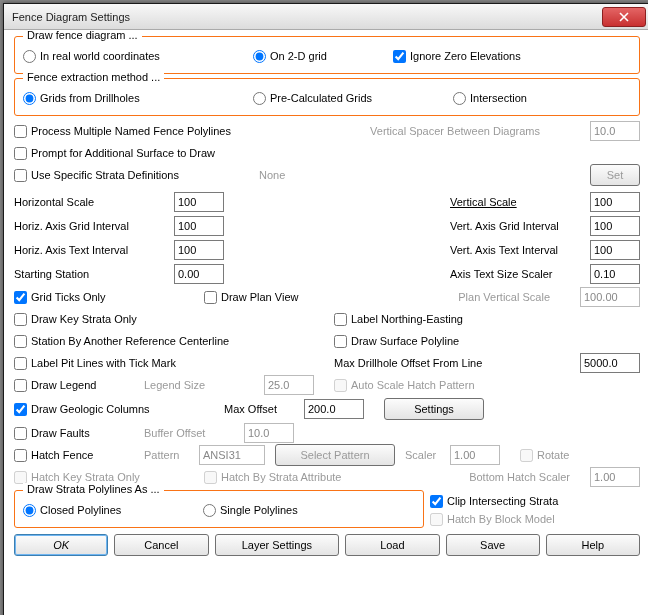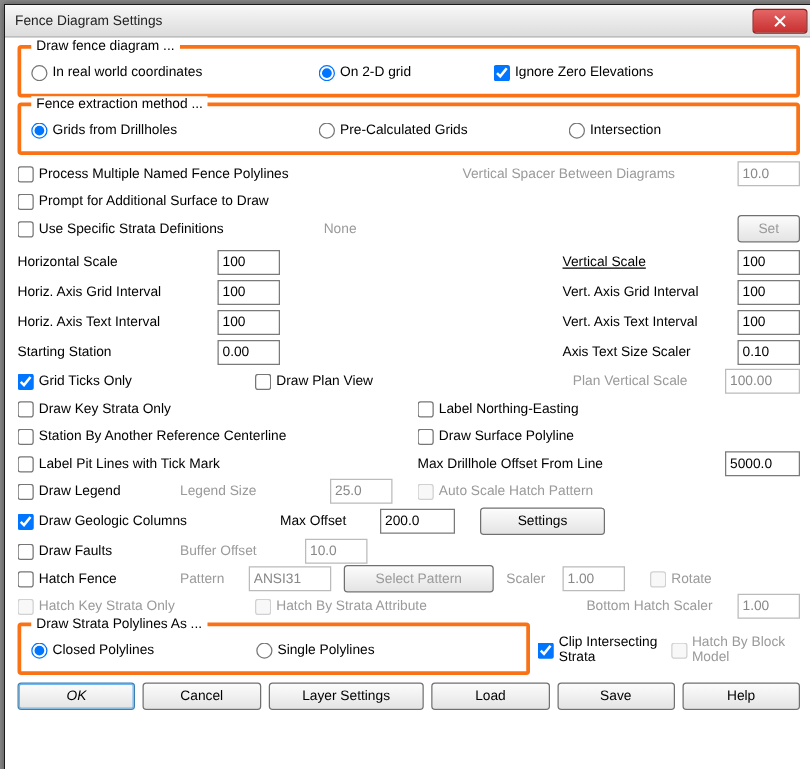--- a/index.html
+++ b/index.html
@@ -3,21 +3,21 @@
 <meta charset="utf-8">
 <style>
   * { box-sizing: border-box; margin:0; padding:0; font-family: "Segoe UI", Tahoma, Arial, sans-serif; font-size: 11px; }
   body { background:#888; padding:3px; }
   .window { width:648px; height:615px; background:#fff; border:1px solid #1a1a1a; box-shadow:0 0 5px rgba(0,0,0,.5); display:flex; flex-direction:column;}
   .titlebar { height:26px; background:linear-gradient(#f8f8f8,#dcdcdc); display:flex; align-items:center; justify-content:space-between; padding:0 0 0 8px; border-bottom:1px solid #aaa;}
   .titlebar span { color:#222;}
   .closebtn { width:44px; height:20px; background:linear-gradient(#e46565,#c83030); border:1px solid #8b2020; border-radius:3px; display:flex; align-items:center; justify-content:center; color:#fff; margin-right:4px;}
   .closebtn svg { width:10px; height:10px;}
   .client { flex:1; padding:6px 10px 6px 10px; overflow:hidden; color:#000;}
-  .group { border:3px solid #f97316; border-radius:3px; padding:8px 8px 6px 8px; margin-bottom:4px; position:relative;}
+  .group { border:1px solid #f97316; border-radius:3px; padding:8px 8px 6px 8px; margin-bottom:4px; position:relative;}
   .group > .legend { position:absolute; top:-8px; left:8px; background:#fff; padding:0 4px;}
   .row { display:flex; align-items:center; min-height:22px; }
   label.radio,label.check { display:flex; align-items:center; gap:4px; cursor:default;}
   input[type=radio],input[type=checkbox]{ width:13px; height:13px; margin:0;}
   input[type=text]{ height:20px; border:1px solid #7a7a7a; padding:0 3px; background:#fff;}
   input[type=text][disabled]{ background:#fff; color:#888; border-color:#bbb;}
   .disabled,.disabled * { color:#9a9a9a !important;}
   .btn { height:22px; border:1px solid #707070; border-radius:3px; background:linear-gradient(#fcfcfc,#e4e4e4); display:flex; align-items:center; justify-content:center; padding:0 8px;}
   .btn.primary { box-shadow: inset 0 0 0 1px #6fb5f1; border-color:#3c7fb1;font-style:italic;}
   .spacer{ flex:1;}
@@ -260,21 +260,21 @@
           <label class="radio" style="width:180px">
               <input type="radio" name="poly" checked="" style="">
               <span>Closed Polylines</span>
             </label>
           <label class="radio">
               <input type="radio" name="poly" style="">
               <span>Single Polylines</span>
             </label>
         </div>
       </div>
-      <div style="width:210px; display:flex; justify-content:space-around; padding:2px 0">
+      <div style="width:210px; display:flex; flex-direction:column; justify-content:space-around; padding:2px 0">
         <label class="check">
             <input type="checkbox" checked="" style="">
             <span>Clip Intersecting Strata</span>
           </label>
         <label class="check disabled">
             <input type="checkbox" disabled="" style="">
             <span>Hatch By Block Model</span>
           </label>
       </div>
     </div>

